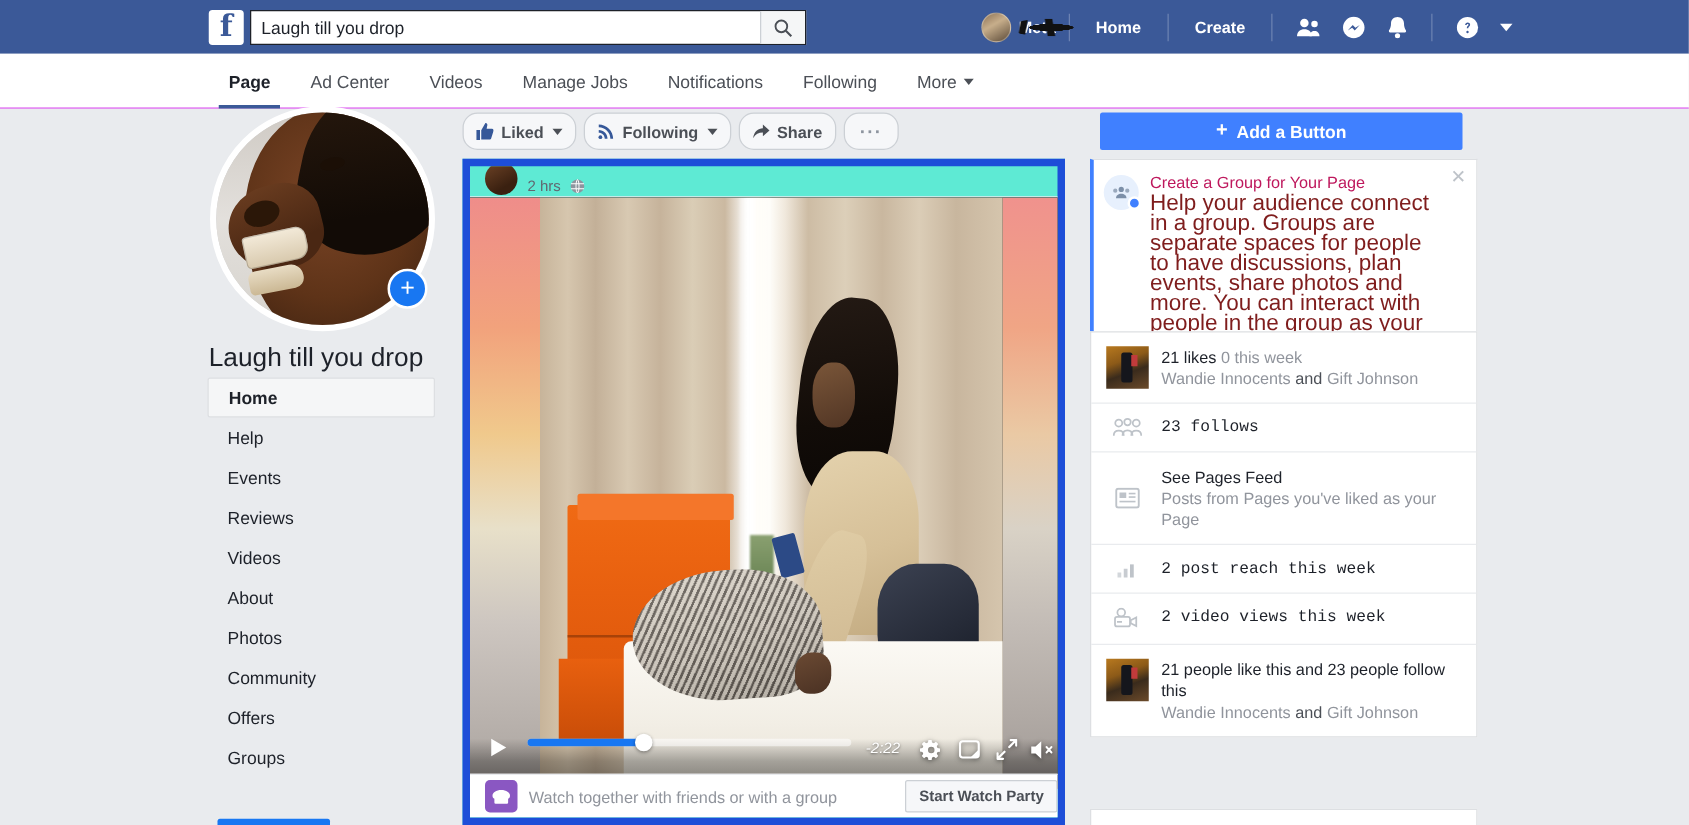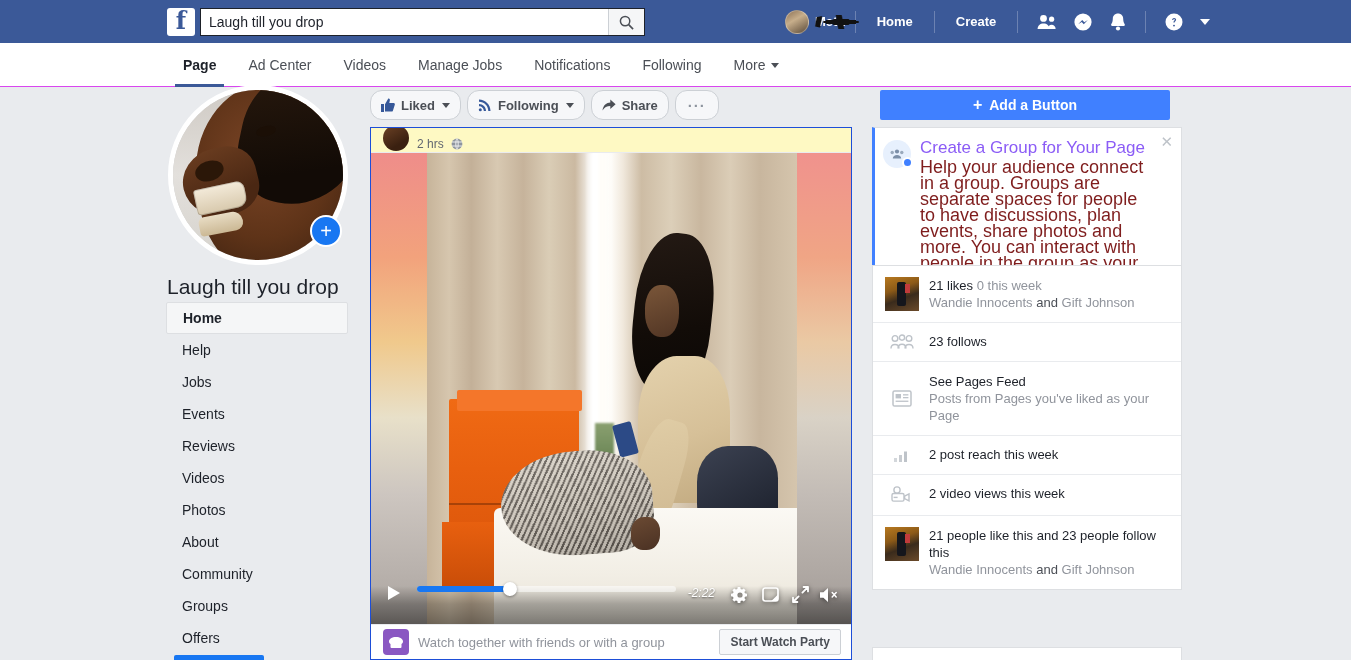--- a/index.html
+++ b/index.html
@@ -281,22 +281,22 @@
     border-top: 5px solid #4b4f56;
   }
   .act-btn.dots {
     padding: 0 12px; font-size: 15px; letter-spacing: 1px;
     color: #8d949e; margin-right: 0;
   }
 
   .post-card {
     position: absolute; left: 0; top: 40px;
     width: 482px; height: 533px;
-    background: #fef9c3;
-    border: 1px solid #1d4ed8;
+    background: #5eead4;
+    border: 6px solid #1d4ed8;
     overflow: hidden;
   }
   .post-head {
     position: absolute; left: 0; top: 0;
     width: 482px; height: 25px;
     display: flex; align-items: flex-end;
     padding: 0 12px 1px 12px;
     border-bottom: 1px solid #e9ebee;
   }
   .post-avatar {
@@ -552,21 +552,21 @@
   .tips-icon .grp {
     position: absolute; left: 50%; top: 50%;
     transform: translate(-50%,-50%);
   }
   .tips-icon .badge-dot {
     position: absolute; right: -2px; bottom: 0;
     width: 11px; height: 11px; border-radius: 50%;
     background: #4080ff; border: 2px solid #ffffff;
   }
   .tips-text { margin-left: 9px; padding-right: 14px; }
-  .tips-title { font-size: 17px; color: #8b5cf6; margin-bottom: 1px; }
+  .tips-title { font-size: 13px; color: #be185d; margin-bottom: 1px; }
   .tips-desc { font-size: 18px; color: #7f1d1d; line-height: 16px; }
   .tips-close {
     position: absolute; right: 8px; top: 6px;
     font-size: 15px; color: #bec3c9; cursor: pointer;
     line-height: 1;
   }
   .tips-footer {
     border-top: 1px solid #e9ebee;
     height: 35px; display: flex; align-items: center; justify-content: center;
     font-size: 14px; color: #365899; cursor: pointer;
@@ -607,21 +607,21 @@
   }
   .stat-icon {
     width: 34px; flex-shrink: 0;
     display: flex; align-items: center; justify-content: center;
   }
   .stat-text { margin-left: 10px; line-height: 17px; }
   .stat-line1 { font-size: 13px; color: #1d2129; }
   .stat-line1 .muted { color: #90949c; }
   .stat-line2 { font-size: 13px; color: #90949c; }
   .stat-line2 .and { color: #4b4f56; }
-  .stat-plain { font-size: 13px; color: #1d2129; margin-left: 10px; }
+  .stat-plain { font-size: 13px; color: #1d2129; margin-left: 10px; font-family: Liberation Mono, monospace; }
   .stat-title { font-size: 13px; color: #1d2129; }
   .stat-sub { font-size: 13px; color: #90949c; line-height: 17px; }
 
   .bottom-card {
     position: absolute; left: 0; top: 560px;
     width: 310px; height: 14px;
     background: #ffffff; border: 1px solid #dddfe2;
   }
 </style>
 </head>
@@ -732,45 +732,42 @@
     <div class="page-title">Laugh till you drop</div>
 
     <div class="side-menu">
       <div class="side-item active">
           <span>Home</span>
         </div>
       <div class="side-item">
           <span>Help</span>
         </div>
       <div class="side-item">
-          <span>Jobs</span>
-        </div>
-      <div class="side-item">
           <span>Events</span>
         </div>
       <div class="side-item">
           <span>Reviews</span>
         </div>
       <div class="side-item">
           <span>Videos</span>
         </div>
       <div class="side-item">
+          <span>About</span>
+        </div>
+      <div class="side-item">
           <span>Photos</span>
-        </div>
-      <div class="side-item">
-          <span>About</span>
         </div>
       <div class="side-item">
           <span>Community</span>
         </div>
       <div class="side-item">
+          <span>Offers</span>
+        </div>
+      <div class="side-item">
           <span>Groups</span>
-        </div>
-      <div class="side-item">
-          <span>Offers</span>
         </div>
     </div>
 
     <div class="side-cta"></div>
   </div>
 
   <div class="center-col">
 
     <div class="action-bar">
       <div class="act-btn">

